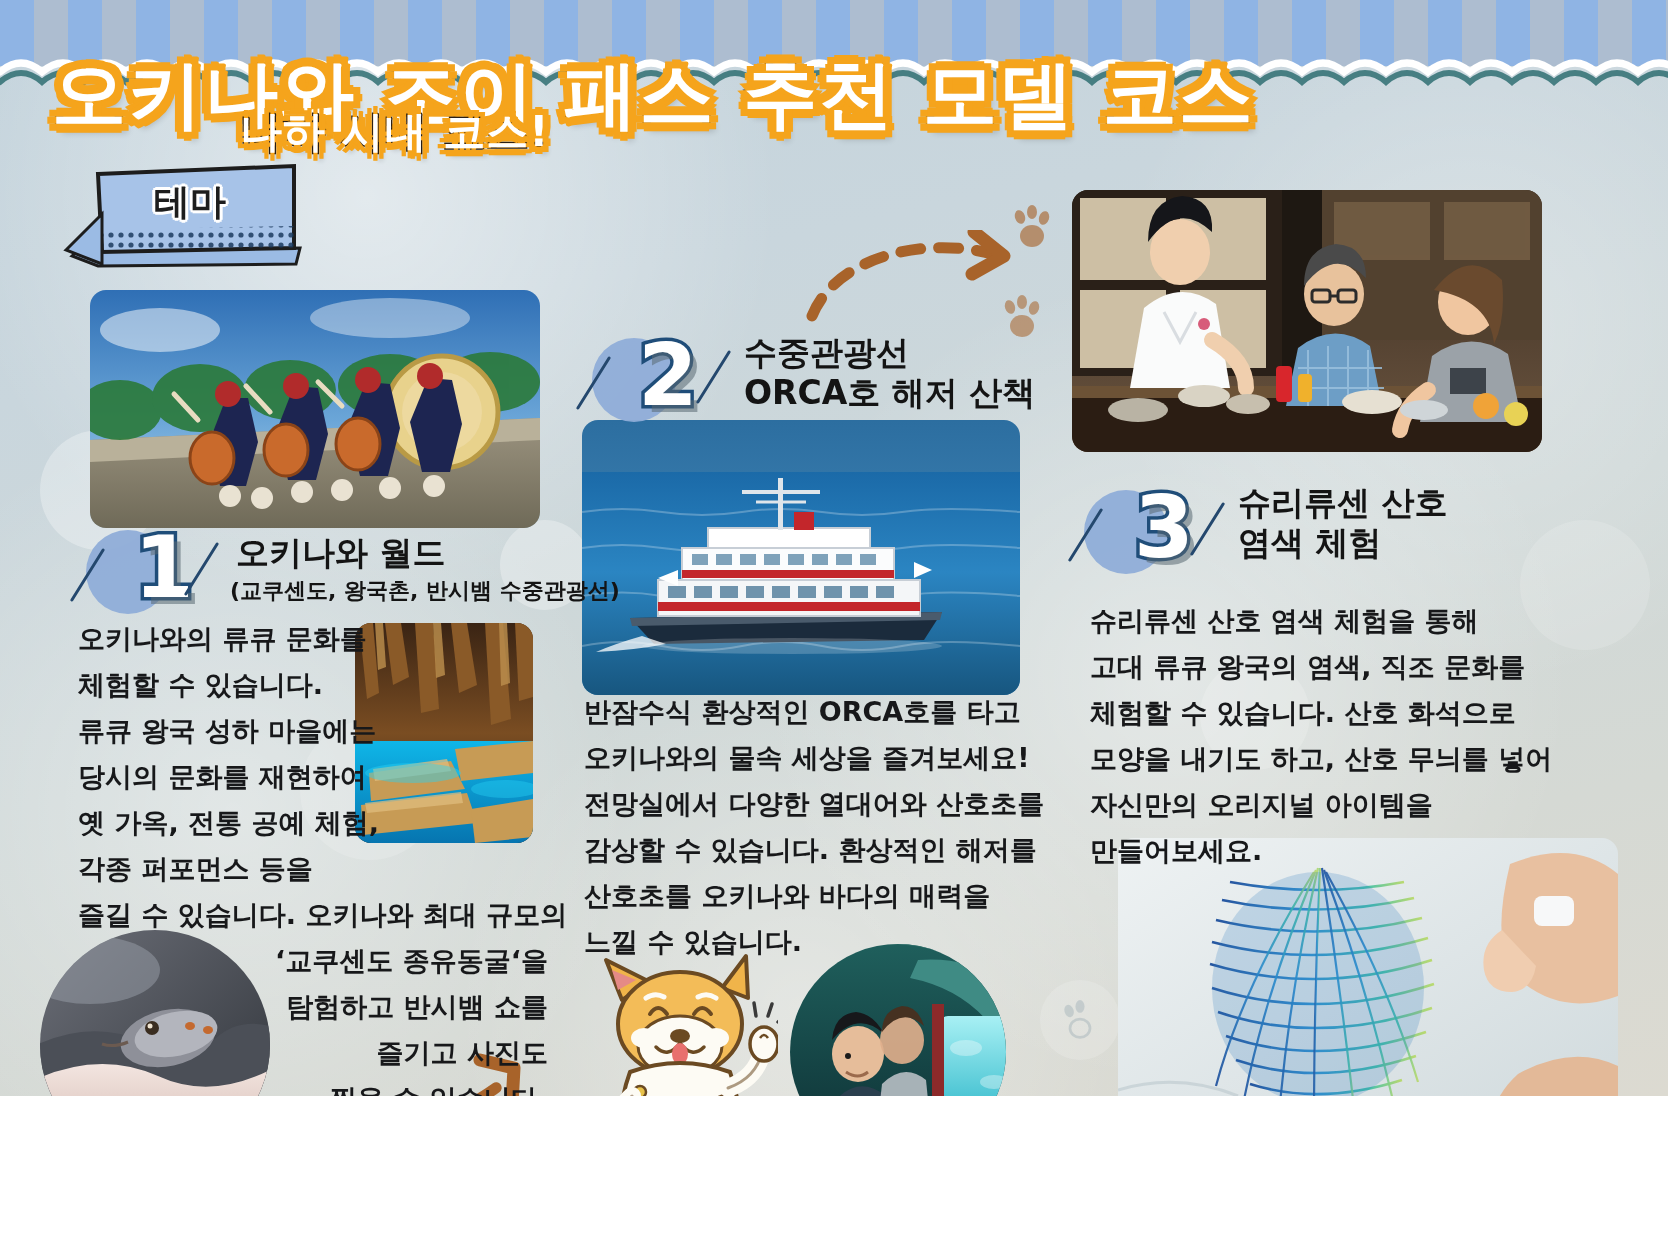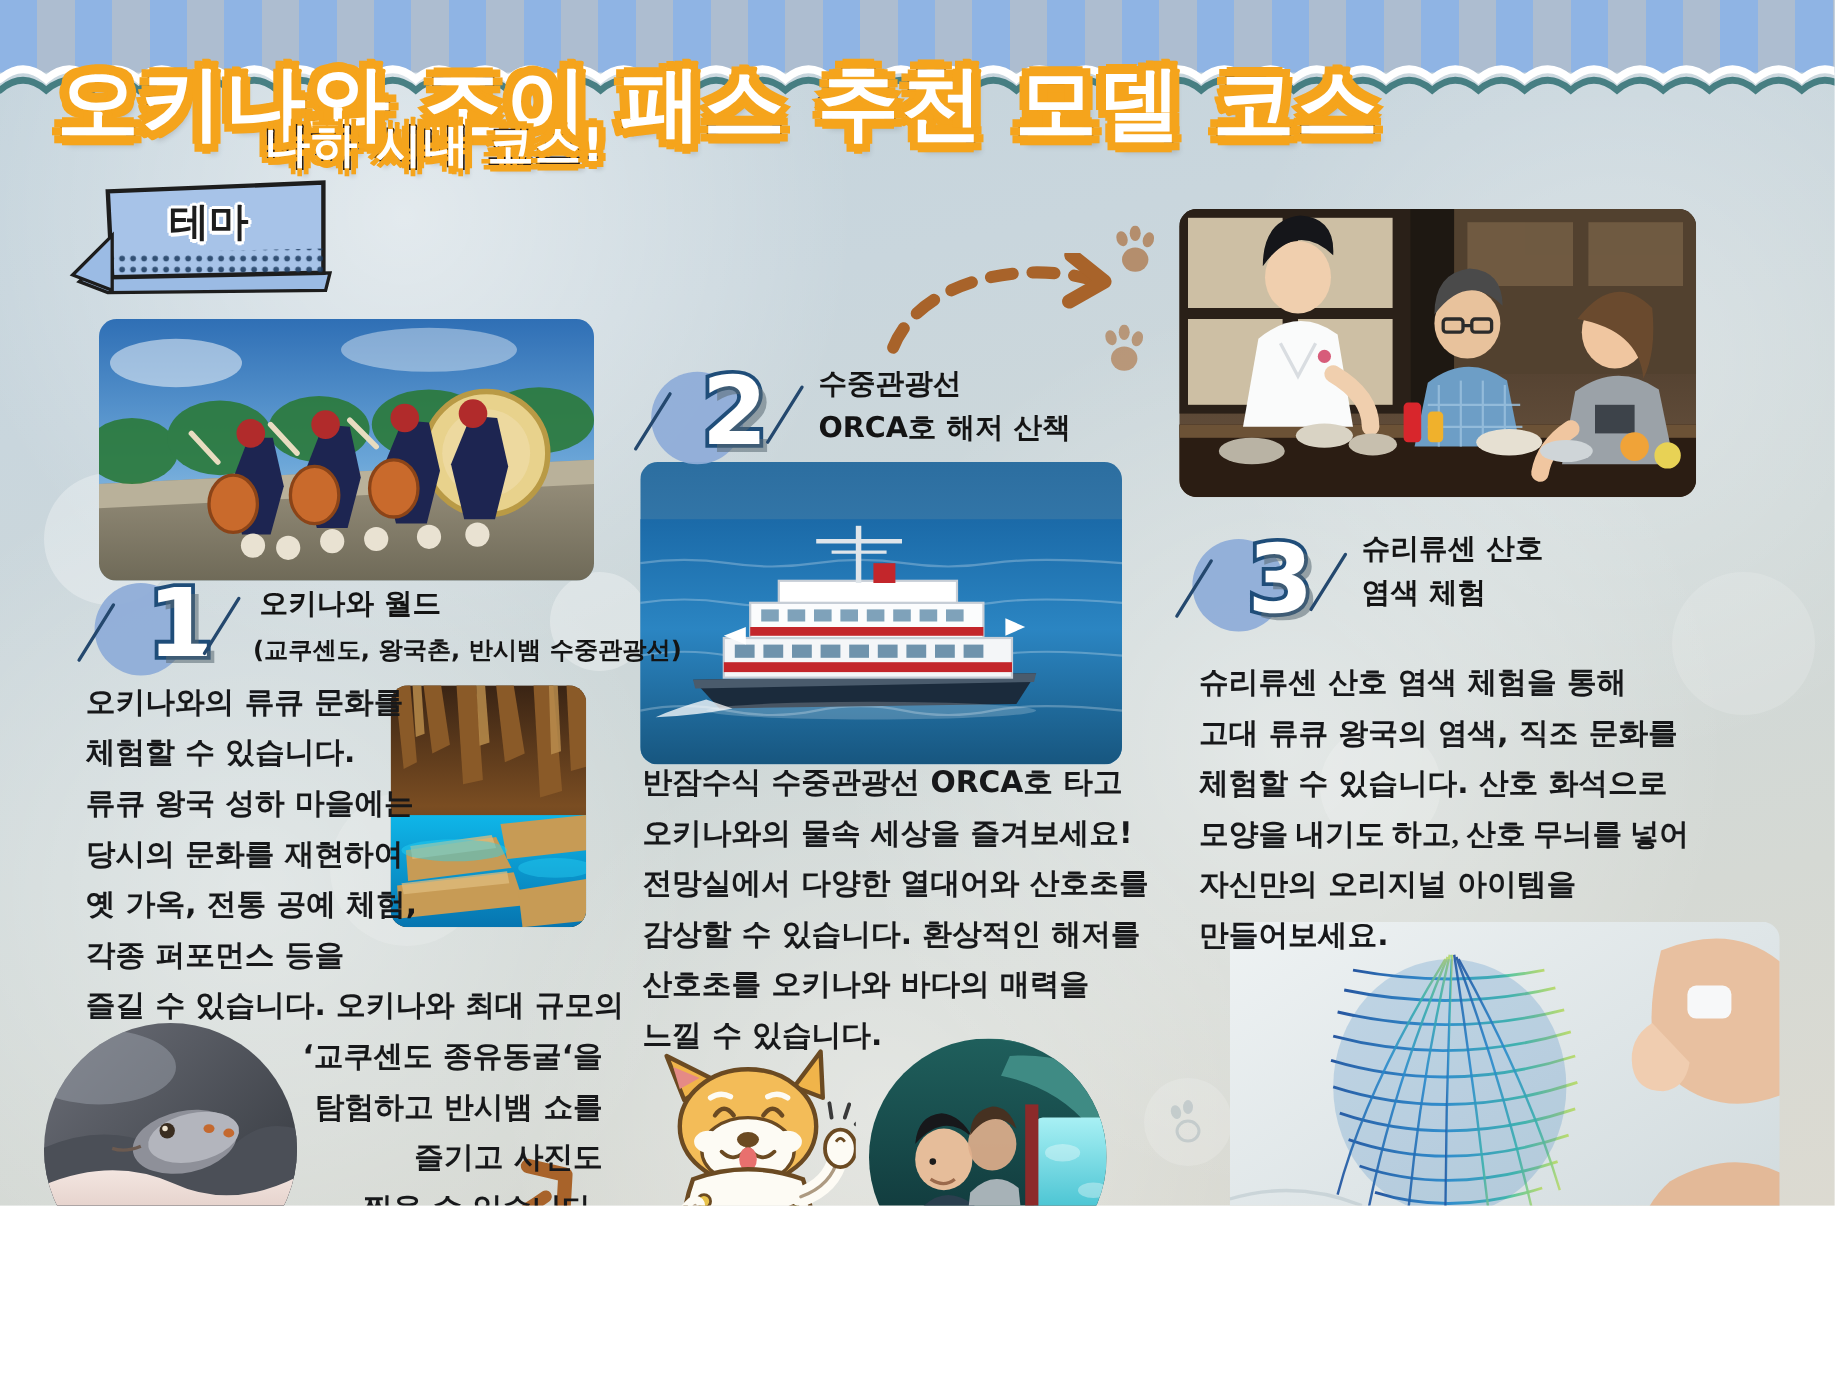--- a/index.html
+++ b/index.html
@@ -90,21 +90,21 @@
   .num-slash {
     position: absolute; width: 3px; height: 62px; background: #24486e;
     transform: rotate(32deg); border-radius: 2px;
   }
   .num-digit {
     position: absolute; font-size: 86px; font-weight: 700; color: #ffffff;
     -webkit-text-stroke: 7px #1f4d79; paint-order: stroke fill;
     line-height: 1; text-shadow: 7px 7px 0 rgba(90,105,115,0.55);
   }
   .sec-title {
-    position: absolute; font-size: 26px; font-weight: 700; color: #141414;
+    position: absolute; font-size: 33px; font-weight: 700; color: #141414;
     line-height: 1.18; white-space: nowrap;
   }
   .sec-subtitle {
     position: absolute; font-size: 22px; font-weight: 700; color: #141414;
     white-space: nowrap;
   }
 
   
   .body-line {
     position: absolute; font-size: 27px; font-weight: 700; color: #17181a;
@@ -655,36 +655,36 @@
 
   <div class="sec-head" style="left:586px;top:330px;width:480px;height:90px;">
     <div class="num-bubble" style="left:6px;top:8px;"></div>
     <div class="num-slash" style="left:6px;top:22px;"></div>
     <div class="num-digit" style="left:52px;top:2px;">2</div>
     <div class="num-slash" style="left:126px;top:16px;"></div>
     <div class="sec-title" style="left:158px;top:4px;">수중관광선</div>
     <div class="sec-title" style="left:158px;top:44px;">ORCA호 해저 산책</div>
   </div>
 
-  <div class="body-line" style="left:584px;top:698px;">반잠수식 수중관광선 ORCA호 타고</div>
+  <div class="body-line" style="left:584px;top:698px;">반잠수식 환상적인 ORCA호를 타고</div>
   <div class="body-line" style="left:584px;top:744px;">오키나와의 물속 세상을 즐겨보세요!</div>
   <div class="body-line" style="left:584px;top:790px;">전망실에서 다양한 열대어와 산호초를</div>
   <div class="body-line" style="left:584px;top:836px;">감상할 수 있습니다. 환상적인 해저를</div>
   <div class="body-line" style="left:584px;top:882px;">산호초를 오키나와 바다의 매력을</div>
   <div class="body-line" style="left:584px;top:928px;">느낄 수 있습니다.</div>
 
   <div class="sec-head" style="left:1078px;top:466px;width:480px;height:90px;">
     <div class="num-bubble" style="left:6px;top:24px;"></div>
     <div class="num-slash" style="left:6px;top:38px;"></div>
     <div class="num-digit" style="left:56px;top:18px;">3</div>
     <div class="num-slash" style="left:128px;top:32px;"></div>
     <div class="sec-title" style="left:160px;top:18px;">슈리류센 산호</div>
     <div class="sec-title" style="left:160px;top:58px;">염색 체험</div>
   </div>
 
   <div class="body-line" style="left:1090px;top:607px;">슈리류센 산호 염색 체험을 통해</div>
   <div class="body-line" style="left:1090px;top:653px;">고대 류큐 왕국의 염색, 직조 문화를</div>
   <div class="body-line" style="left:1090px;top:699px;">체험할 수 있습니다. 산호 화석으로</div>
-  <div class="body-line" style="left:1090px;top:745px;font-family:Liberation Serif, serif;">모양을 내기도 하고, 산호 무늬를 넣어</div>
+  <div class="body-line" style="left:1090px;top:745px;">모양을 내기도 하고, 산호 무늬를 넣어</div>
   <div class="body-line" style="left:1090px;top:791px;">자신만의 오리지널 아이템을</div>
   <div class="body-line" style="left:1090px;top:837px;">만들어보세요.</div>
 
 </div>
 
 </body></html>

